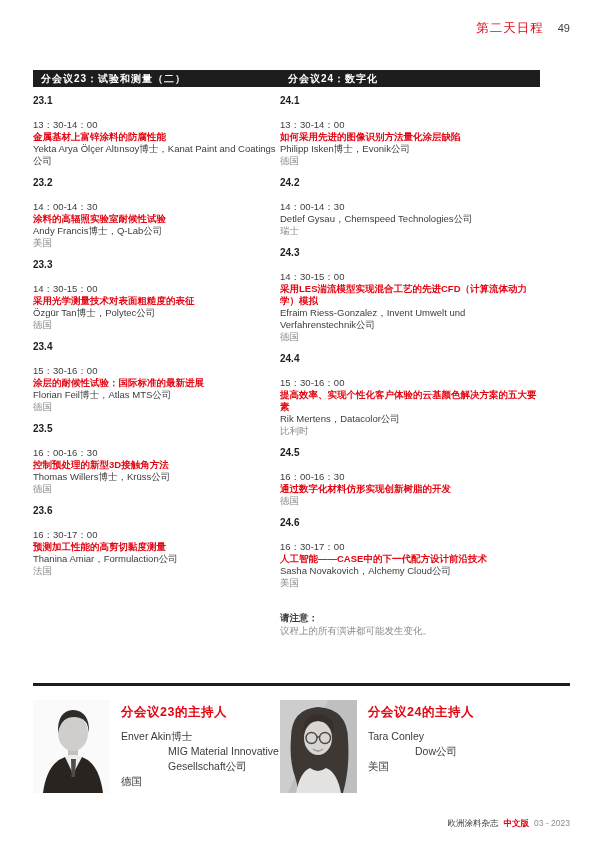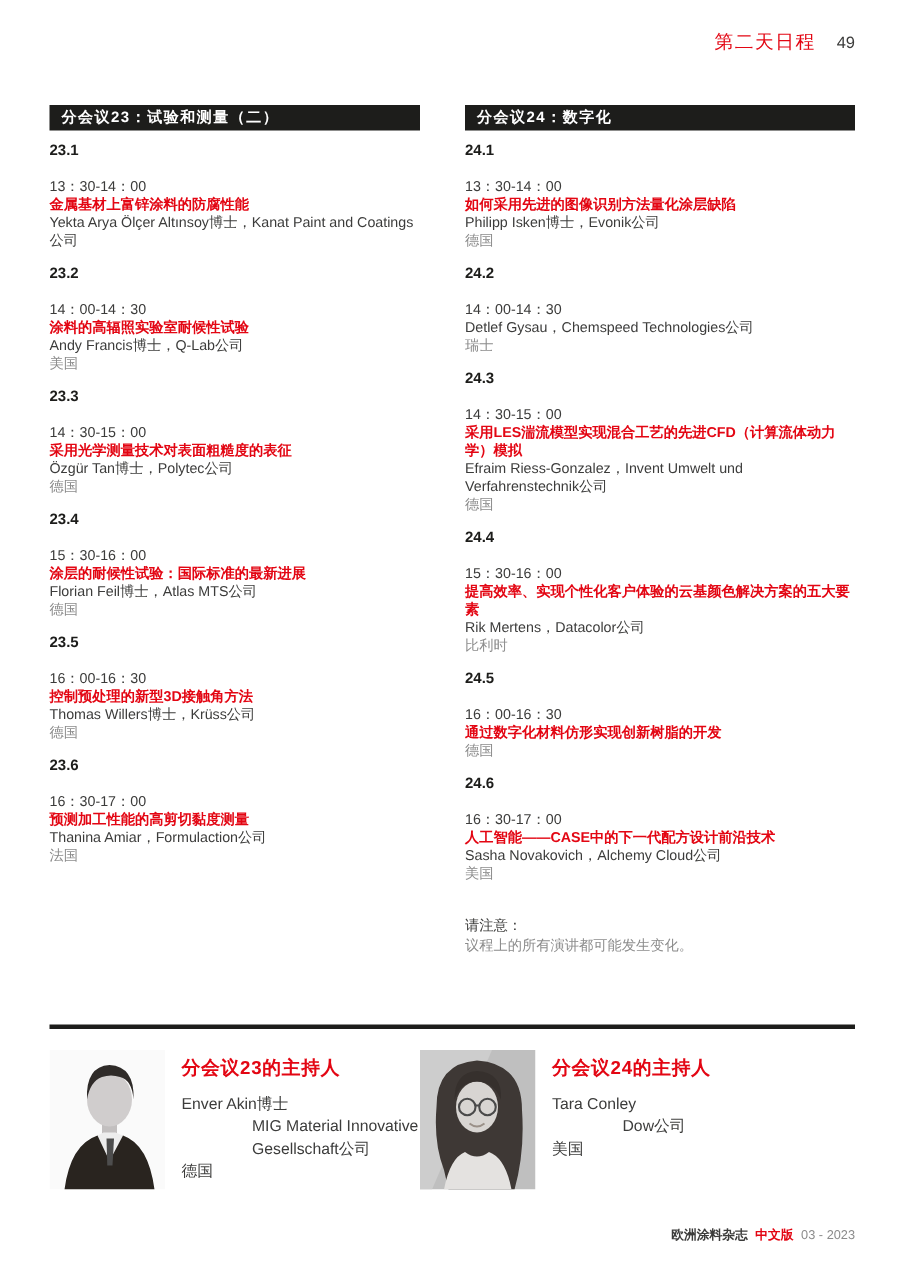--- a/index.html
+++ b/index.html
@@ -5,53 +5,53 @@
   html,body { margin:0; padding:0; }
   body {
     width:600px; height:849px; background:#ffffff; position:relative;
     font-family:"Liberation Sans","DejaVu Sans",sans-serif; color:#3c3c3b;
     overflow:hidden;
   }
   .top-header { position:absolute; top:20px; right:30px; display:flex; align-items:baseline; gap:14px; }
   .day-title { color:#e30613; font-weight:normal; font-size:12.5px; letter-spacing:1px; }
   .page-num  { color:#3c3c3b; font-size:11px; }
 
-  .columns { position:absolute; top:70px; left:33px; width:537px; display:flex; gap:30px; }
+  .columns { position:absolute; top:70px; left:33px; width:537px; display:flex; }
   .col-23 { width:247px; }
   .col-24 { width:260px; }
   .col-header {
     background:#1d1d1b; color:#ffffff; font-size:10px; font-weight:bold;
     height:17px; line-height:17px; padding:0 8px; letter-spacing:1px; margin-bottom:7px;
     white-space:nowrap; overflow:hidden;
   }
   .session { margin-bottom:10px; }
   .s-id    { font-size:10px; font-weight:bold; color:#1d1d1b; margin:8px 0 12px 0; line-height:12px; }
   .s-time  { font-size:9.5px; color:#3c3c3b; line-height:12px; }
   .s-title { font-size:9.5px; font-weight:bold; color:#e30613; line-height:12px; }
   .s-speaker { font-size:9.5px; color:#3c3c3b; line-height:12px; }
   .s-country { font-size:9.5px; color:#8c8c8c; line-height:12px; }
 
   .note { margin-top:22px; }
-  .note-title { font-size:9.5px; font-weight:normal; color:#3c3c3b; line-height:13px; }
+  .note-title { font-size:9.5px; font-weight:bold; color:#3c3c3b; line-height:13px; }
   .note-body  { font-size:9.5px; color:#8c8c8c; line-height:13px; }
 
   .divider { position:absolute; top:683px; left:33px; width:537px; height:3px; background:#1d1d1b; }
 
   .chairs { position:absolute; top:700px; left:33px; width:537px; display:flex; }
   .chair { display:flex; }
   .chair-23 { width:247px; }
   .chair-24 { width:260px; }
   .photo { width:77px; height:93px; flex:0 0 77px; margin-right:11px; display:block; }
   .chair-info { padding-top:4px; }
   .chair-heading { color:#e30613; font-weight:bold; font-size:12.5px; margin-bottom:8px; letter-spacing:0.5px; }
   .chair-line { font-size:10.5px; color:#3c3c3b; line-height:15px; }
   .chair-company { max-width:148px;margin-left:47px; }
 
   .footer { position:absolute; top:818px; right:30px; font-size:8.5px; display:flex; gap:5px; align-items:baseline; }
-  .f-journal { color:#3c3c3b; font-weight:bold; }
+  .f-journal { color:#3c3c3b; font-weight:normal; }
   .f-edition { color:#e30613; font-weight:bold; }
   .f-issue   { color:#8c8c8c; }
 </style>
 </head>
 <body>
 
 <div class="top-header">
   <span class="day-title">第二天日程</span>
   <span class="page-num">49</span>
 </div>

